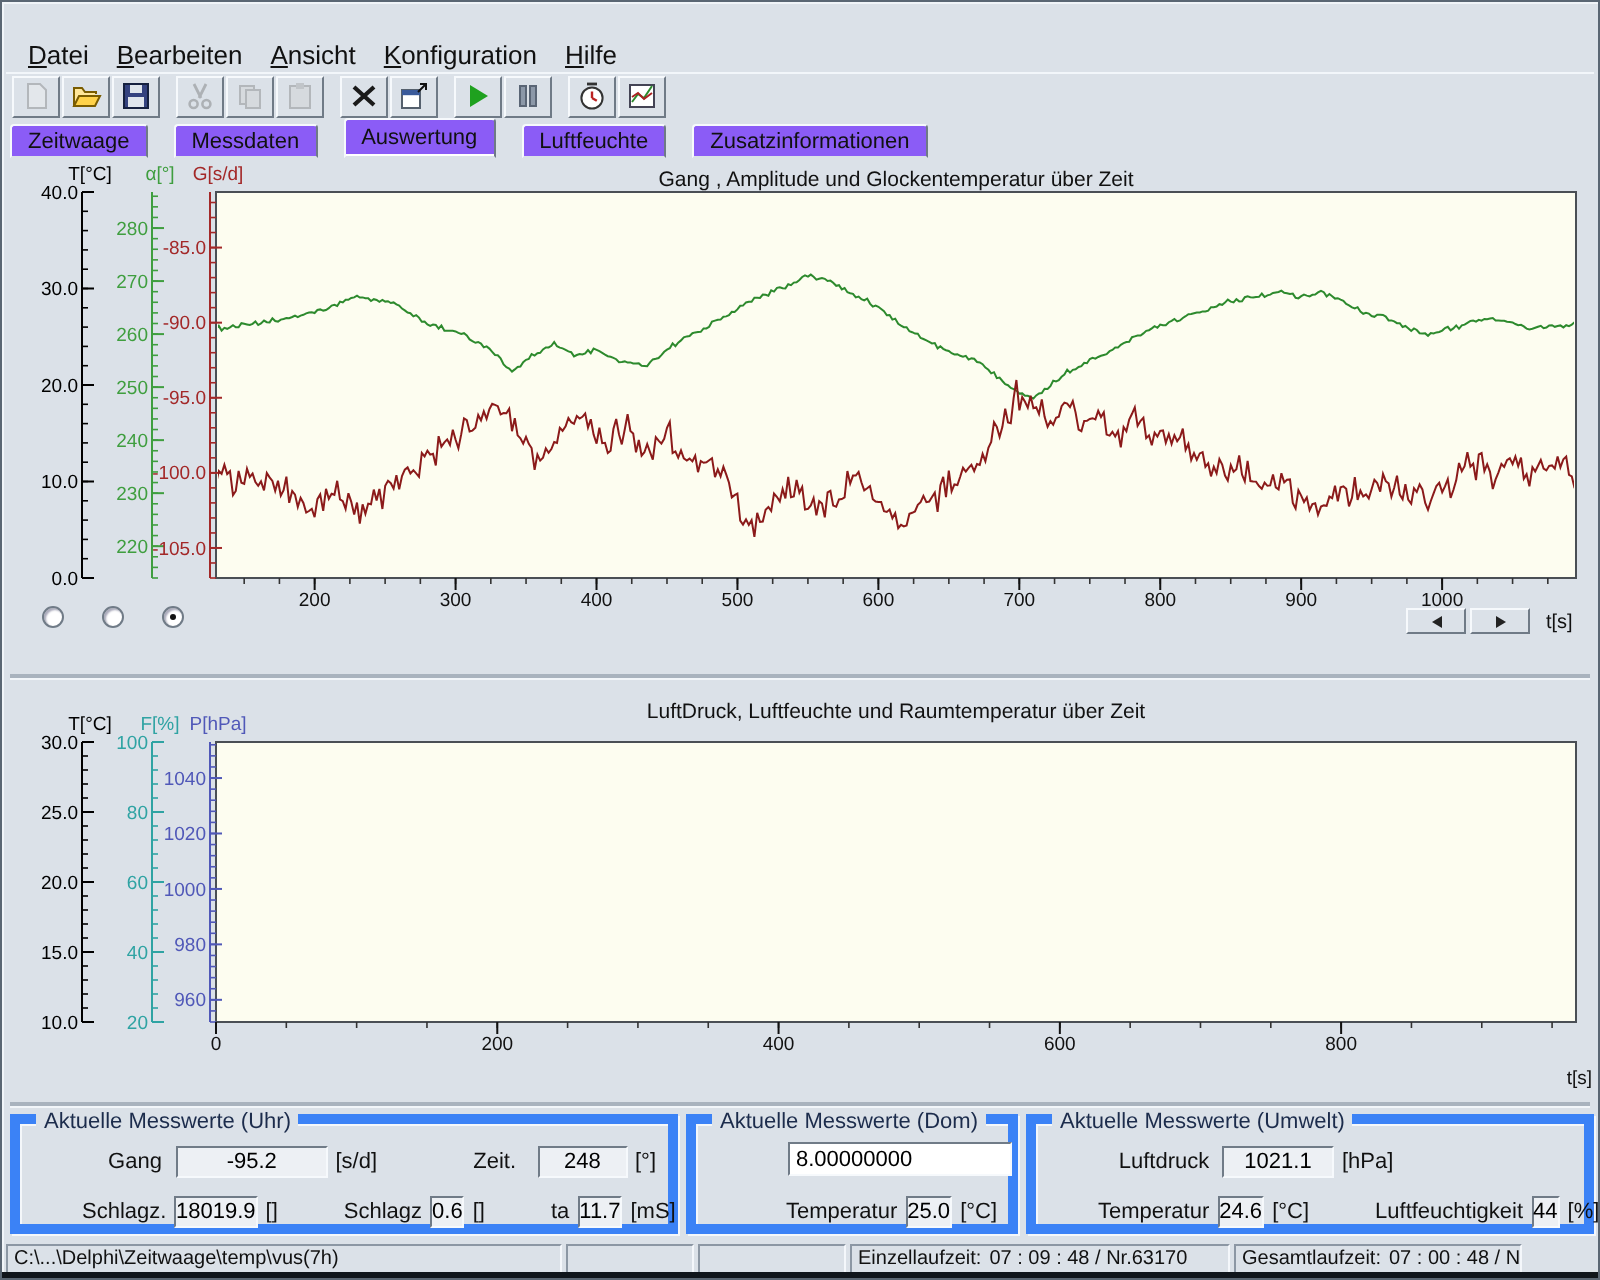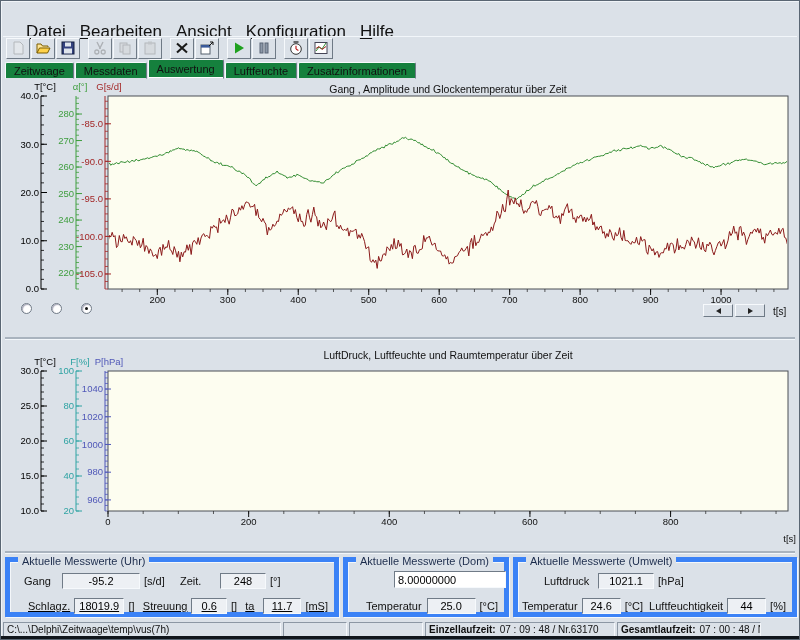--- a/index.html
+++ b/index.html
@@ -9,63 +9,63 @@
     border:1px solid #5a6673; box-shadow: inset 1px 1px 0 #f0f4f8;
   }
   
   #titlebar { position:absolute; left:2px; top:2px; right:2px; height:18px;
     background:linear-gradient(to right,#74879b,#a9bac9); display:flex; align-items:center; padding:0 2px; }
   #title-text { color:#fff; font-weight:bold; font-size:11px; margin-left:4px; text-shadow:1px 1px 0 rgba(40,50,60,.55); }
   .wbtns { margin-left:auto; display:flex; gap:2px; }
   .wbtn { width:16px; height:14px; background:#d9dfe6; border:1px solid;
     border-color:#f6f9fc #5f6a76 #5f6a76 #f6f9fc; display:flex; align-items:center; justify-content:center; }
   
-  #menubar { position:absolute; left:2px; top:20px; right:2px; height:15px; display:flex; align-items:flex-start; padding-left:16px; font-size:17px; }
+  #menubar { position:absolute; left:2px; top:20px; right:2px; height:15px; display:flex; align-items:flex-end; padding-left:4px; font-size:13px; }
   .menu-item { padding:1px 7px; color:#111; }
   
   #toolbar { position:absolute; left:2px; top:35px; right:2px; height:23px; display:flex; align-items:center; padding-left:3px;
     border-top:1px solid #f2f6fa; }
   .tbtn { width:24px; height:21px; display:flex; align-items:center; justify-content:center;
     border:1px solid; border-color:#f6f9fc #6f7a86 #6f7a86 #f6f9fc; background:#dbe1e8; margin-right:1px; }
   .tbtn.gap { margin-left:7px; }
   .tbtn.disabled svg { opacity:.38; filter:grayscale(1); }
   
   #tabbar { position:absolute; left:2px; top:58px; right:2px; height:20px; display:flex; align-items:flex-end; padding-left:2px; font-size:11px; }
-  .tab { height:17px; line-height:16px; padding:0 8px; background:#15803d; border:1px solid;
-    border-color:#f6f9fc #6f7a86 #dbe1e8 #f6f9fc; border-top-left-radius:2px; border-top-right-radius:2px; margin-right:1px; color:#111; }
+  .tab { height:17px; line-height:16px; padding:0 8px; background:#8b5cf6; border:1px solid;
+    border-color:#f6f9fc #6f7a86 #dbe1e8 #f6f9fc; border-top-left-radius:2px; border-top-right-radius:2px; margin-right:13px; color:#111; }
   .tab.active { height:20px; line-height:19px; font-size:11px; z-index:2; border-bottom-color:#dbe1e8; box-shadow:0 -1px 0 #fff inset; }
   
   svg.chart { position:absolute; left:0; }
   #chart1 { top:80px; }
   #chart2 { top:345px; }
   .groove { position:absolute; left:4px; right:4px; height:2px; background:#a9b3be; box-shadow:0 1px 0 #f2f6fa; }
   
   .radio { position:absolute; width:11px; height:11px; border-radius:50%; background:#fff;
     border:1px solid #707b87; box-shadow:inset 1px 1px 1px #aab; }
   .radio.checked::after { content:""; position:absolute; left:3px; top:3px; width:3px; height:3px; border-radius:50%; background:#111; }
   .scrollbtn { position:absolute; width:30px; height:13px; background:#dbe1e8; border:1px solid;
     border-color:#f6f9fc #6f7a86 #6f7a86 #f6f9fc; display:flex; align-items:center; justify-content:center; }
   .tri-l { width:0; height:0; border-top:3px solid transparent; border-bottom:3px solid transparent; border-right:5px solid #222; }
   .tri-r { width:0; height:0; border-top:3px solid transparent; border-bottom:3px solid transparent; border-left:5px solid #222; }
   .unit-inline { position:absolute; font-size:10px; color:#111; }
   
   .panel { position:absolute; top:556px; height:60px; border:5px solid #3b82f6; box-shadow:1px 1px 0 #f4f7fa, inset 1px 1px 0 #f4f7fa; }
   .panel-title { position:absolute; top:-7px; left:8px; background:#dbe1e8; padding:0 4px; font-size:11px; color:#1c2c4c; }
   .prow { position:absolute; left:0; right:0; display:flex; align-items:center; }
-  .flabel { font-size:11px; color:#111; text-align:left; margin-right:4px; }
+  .flabel { font-size:11px; color:#111; text-align:center; margin-right:4px;margin-left:27px; }
   .vbox { height:16px; line-height:14px; font-size:11px; text-align:center; background:#edf0f4; color:#000;
     border:1px solid; border-color:#707b87 #f6f9fc #f6f9fc #707b87; }
   .funit { font-size:11px; color:#111; margin-left:4px; margin-right:6px; }
   .dom-input { height:17px; font-size:11px; font-family:"Liberation Sans",sans-serif; padding-left:3px; background:#fff; color:#000;
     border:1px solid; border-color:#707b87 #f6f9fc #f6f9fc #707b87; outline:none; }
   
   #statusbar { position:absolute; left:2px; top:621px; height:15px; display:flex; }
   .scell { height:15px; border:1px solid; border-color:#8c97a4 #f4f7fb #f4f7fb #8c97a4;
     font-size:10px; line-height:13px; padding:0 3px; margin-right:2px; white-space:nowrap; overflow:hidden; color:#111; }
-  .scell b { font-weight:bold; margin-right:4px; }
+  .scell b { font-weight:normal; margin-right:4px; }
   #bottom-strip { position:absolute; left:0; right:0; bottom:0; height:3px; background:#10151b; }
 </style>
 </head>
 <body>
 
 <div id="win">
 
 
   <div id="menubar">
       <span class="menu-item"><u>D</u>atei</span>
@@ -512,25 +512,25 @@
   <div class="panel" style="left:4px; width:334px;">
     <div class="panel-title">Aktuelle Messwerte (Uhr)</div>
     <div class="prow" style="top:11px; padding-left:14px;">
       <span class="flabel" style="width:34px">Gang</span>
       <span class="vbox" style="width:78px">-95.2</span>
       <span class="funit" style="width:30px">[s/d]</span>
       <span class="flabel" style="width:36px">Zeit.</span>
       <span class="vbox" style="width:46px">248</span>
       <span class="funit">[°]</span>
     </div>
-    <div class="prow" style="top:36px; padding-left:18px;text-decoration:underline;">
+    <div class="prow" style="top:36px; padding-left:4px;">
       <span class="flabel" style="width:42px">Schlagz.</span>
       <span class="vbox" style="width:60px">18019.9</span>
       <span class="funit" style="width:10px">[]</span>
-      <span class="flabel" style="width:48px">Streuung</span>
+      <span class="flabel" style="width:48px">Schlagz</span>
       <span class="vbox" style="width:42px">0.6</span>
       <span class="funit" style="width:10px">[]</span>
       <span class="flabel" style="width:16px">ta</span>
       <span class="vbox" style="width:46px">11.7</span>
       <span class="funit">[mS]</span>
     </div>
   </div>
 
   <div class="panel" style="left:342px; width:166px;">
     <div class="panel-title">Aktuelle Messwerte (Dom)</div>
@@ -539,21 +539,21 @@
     </div>
     <div class="prow" style="top:36px; padding-left:18px;">
       <span class="flabel" style="width:58px">Temperatur</span>
       <span class="vbox" style="width:50px">25.0</span>
       <span class="funit">[°C]</span>
     </div>
   </div>
 
   <div class="panel" style="left:512px; width:284px;">
     <div class="panel-title">Aktuelle Messwerte (Umwelt)</div>
-    <div class="prow" style="top:11px; padding-left:26px;">
+    <div class="prow" style="top:11px; padding-left:12px;">
       <span class="flabel" style="width:50px">Luftdruck</span>
       <span class="vbox" style="width:56px">1021.1</span>
       <span class="funit">[hPa]</span>
     </div>
     <div class="prow" style="top:36px; padding-left:4px;">
       <span class="flabel" style="width:56px">Temperatur</span>
       <span class="vbox" style="width:50px">24.6</span>
       <span class="funit" style="width:24px">[°C]</span>
       <span class="flabel" style="width:78px">Luftfeuchtigkeit</span>
       <span class="vbox" style="width:50px">44</span>

